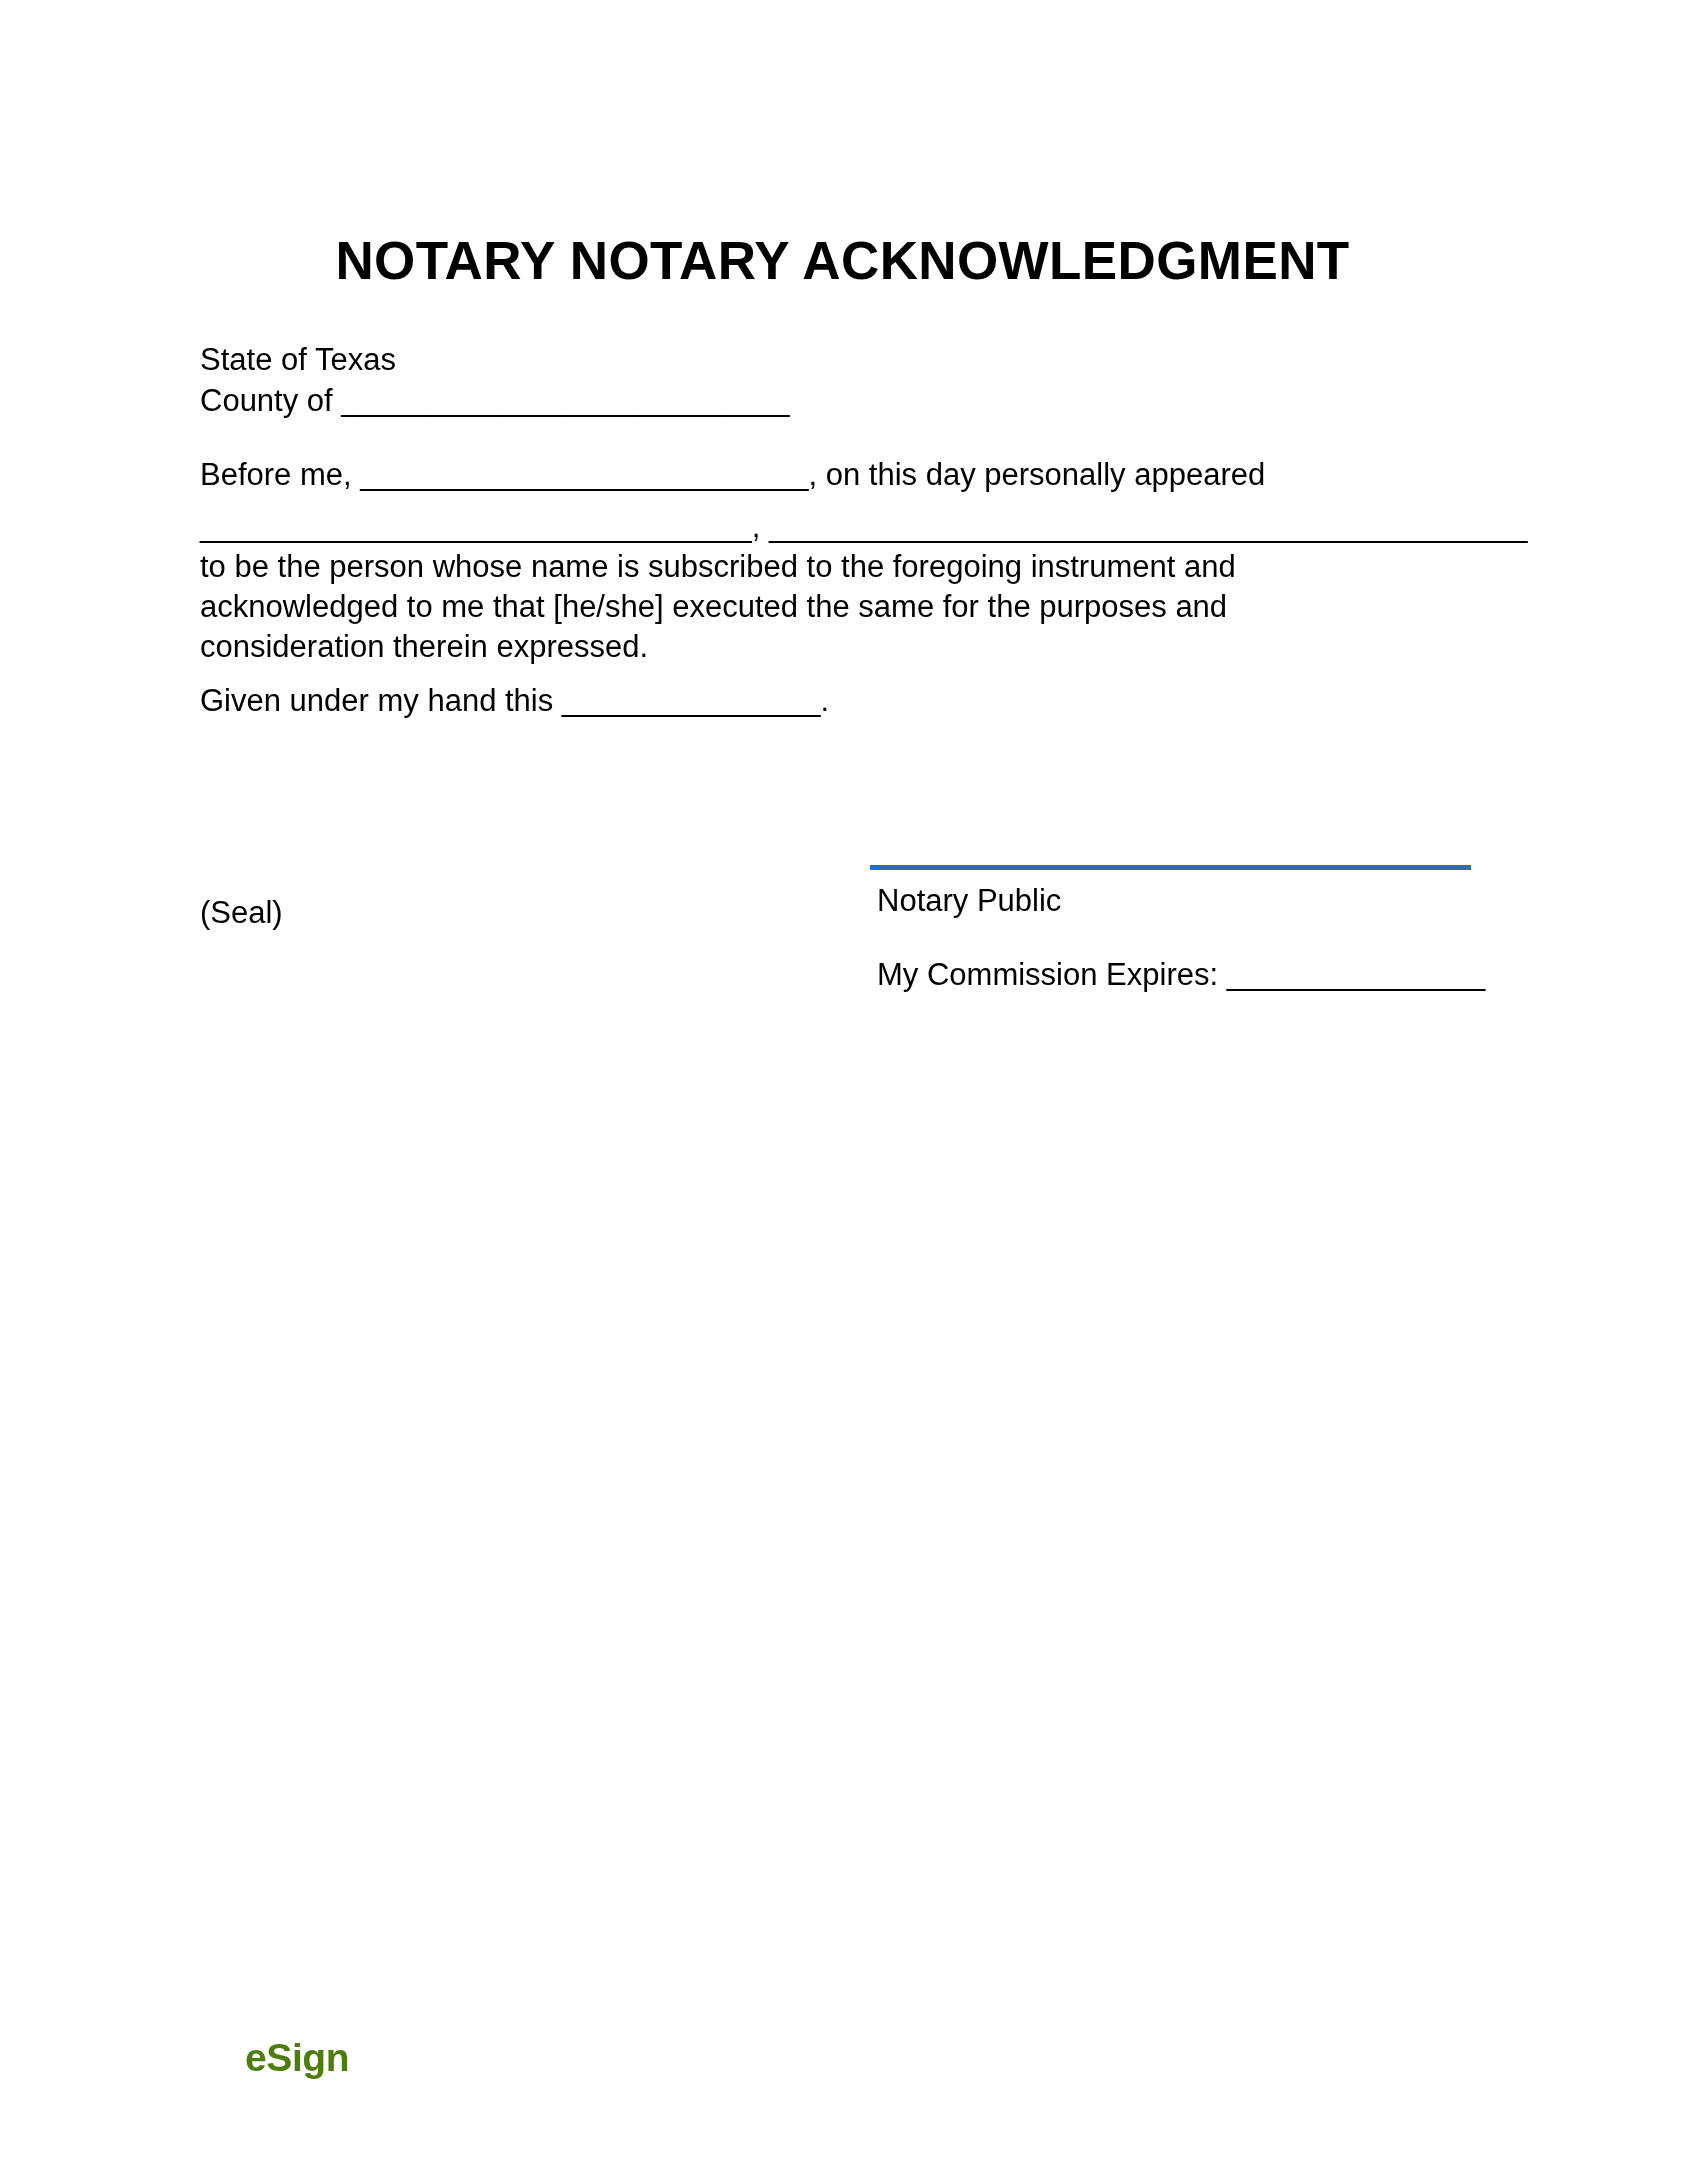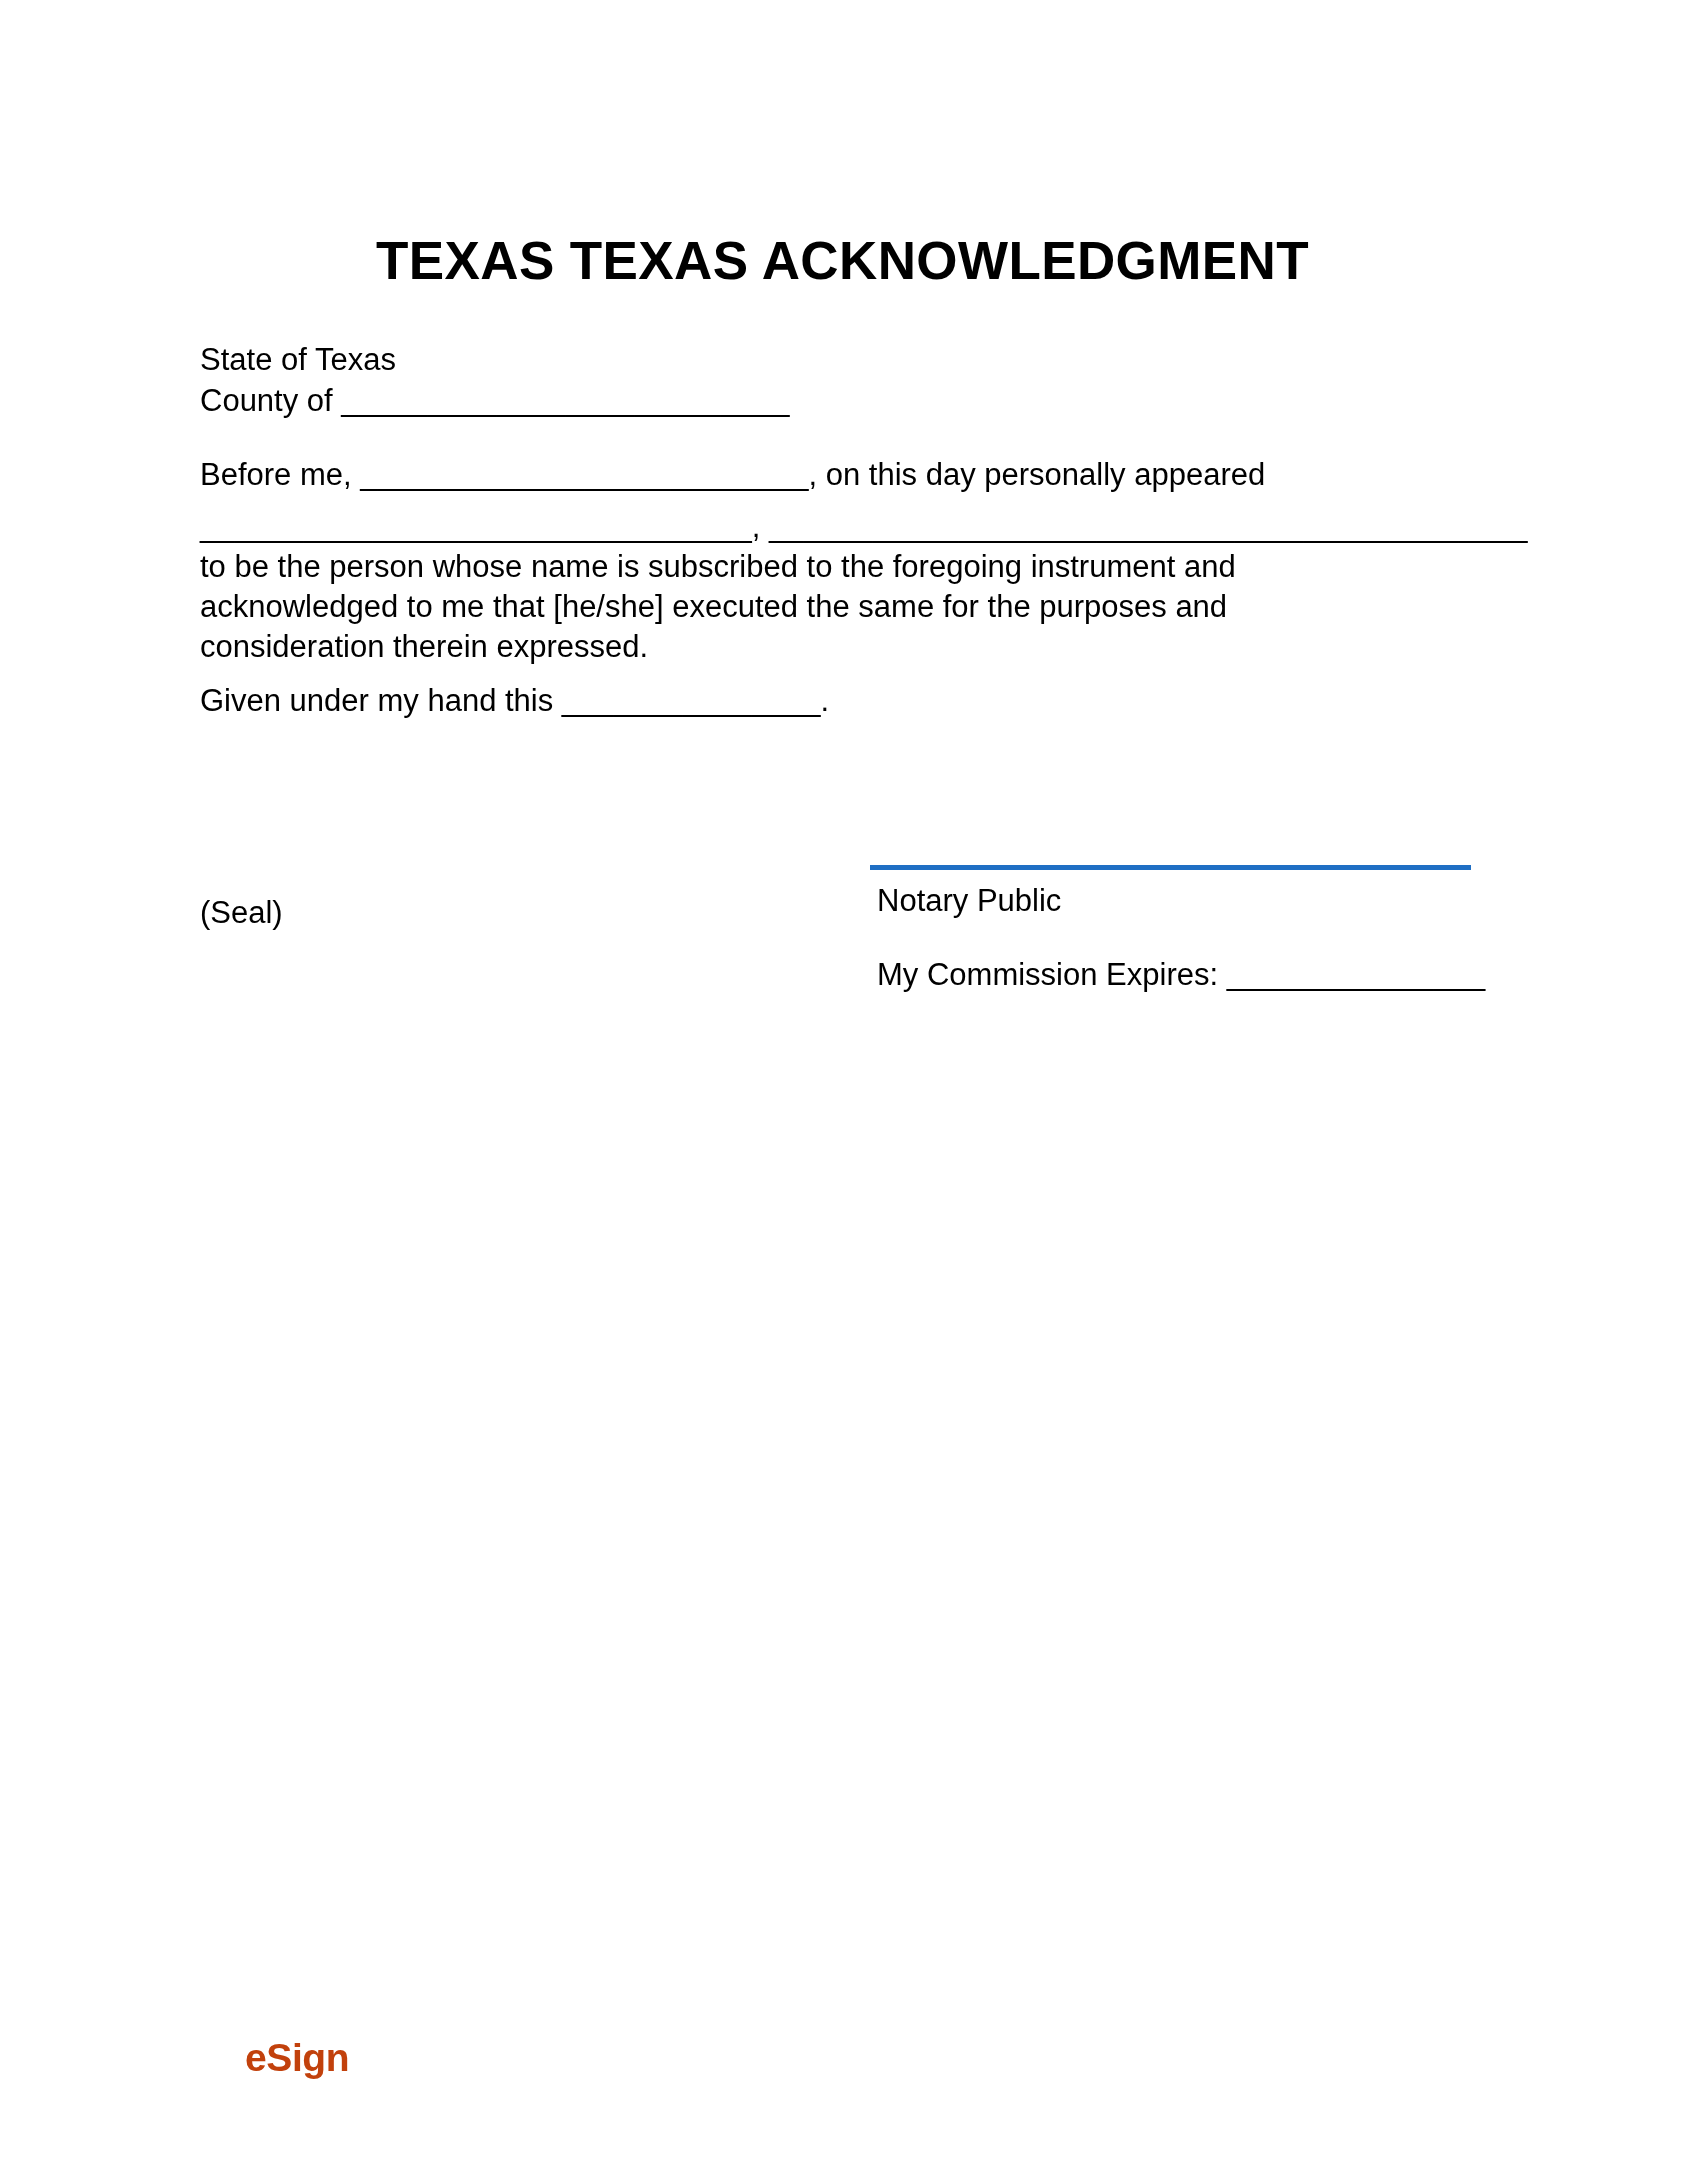--- a/index.html
+++ b/index.html
@@ -77,32 +77,32 @@
   .commission-line {
     margin-top: 34px;
   }
   .brand-logo {
     position: absolute;
     left: 245px;
     top: 2036px;
     font-size: 39px;
     font-weight: 800;
     letter-spacing: -0.4px;
-    color: #c2410c;
+    color: #4d7c0f;
   }
   .blank {
     letter-spacing: 0;
   }
 </style>
 </head>
 <body>
 
 <div class="page">
 
-  <h1 class="doc-title">TEXAS TEXAS ACKNOWLEDGMENT</h1>
+  <h1 class="doc-title">NOTARY NOTARY ACKNOWLEDGMENT</h1>
 
   <div class="venue-block body-text">
     <div>
       <span>State of Texas</span>
     </div>
     <div>
       <span>County of </span><span class="blank">__________________________</span>
     </div>
   </div>
 

